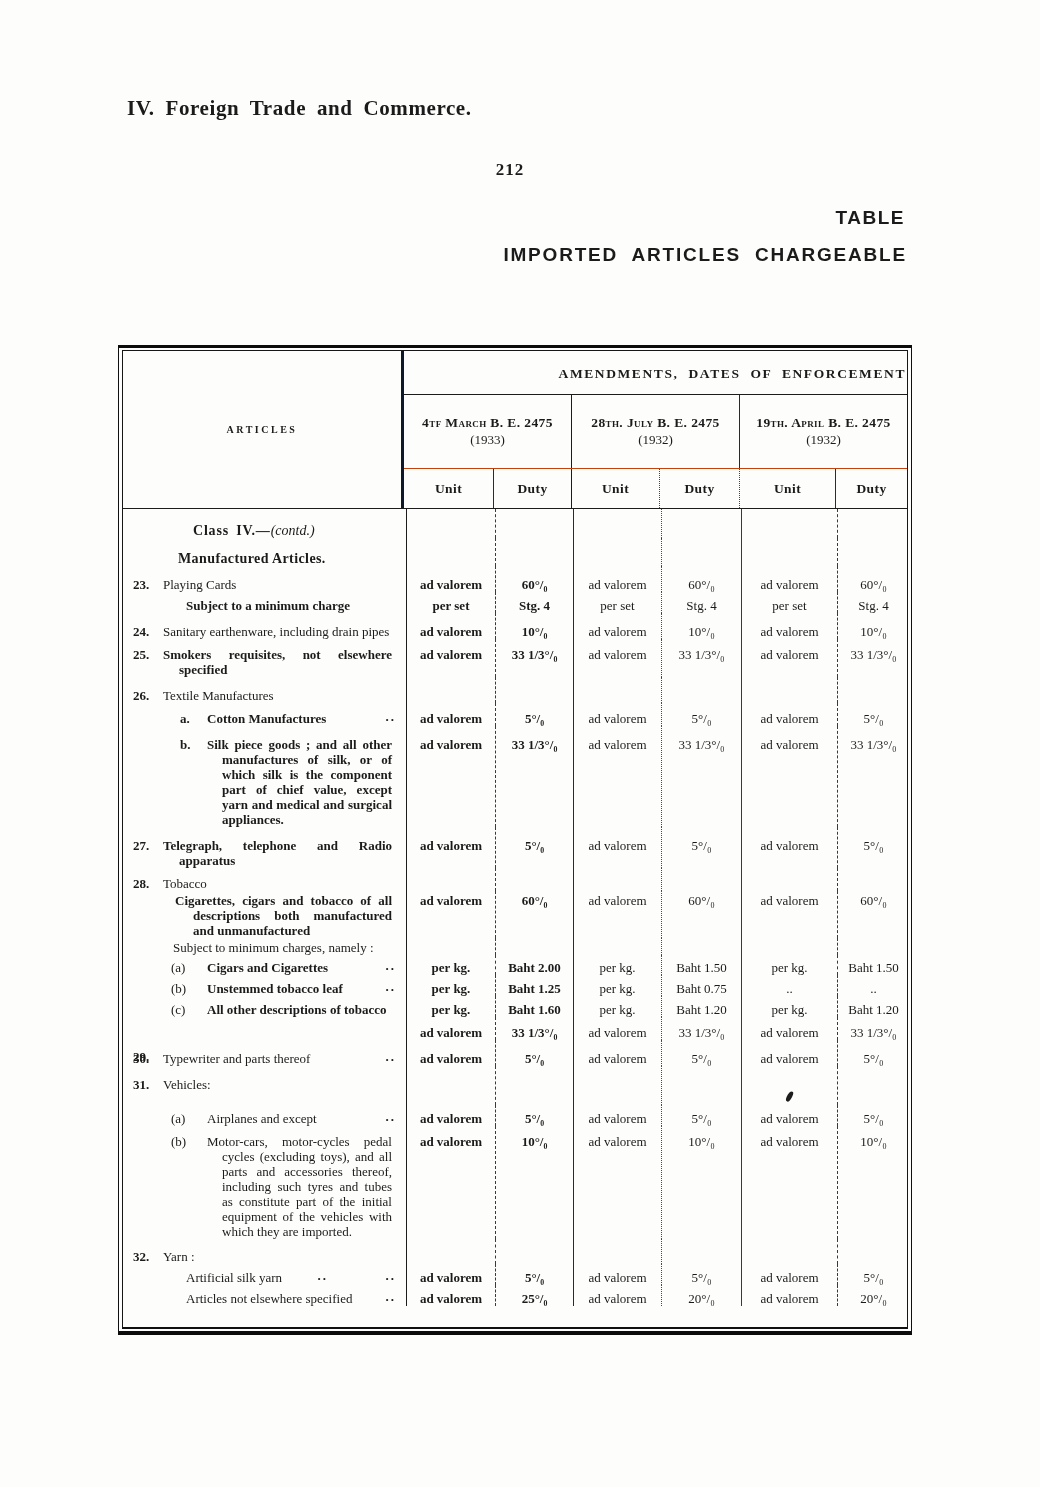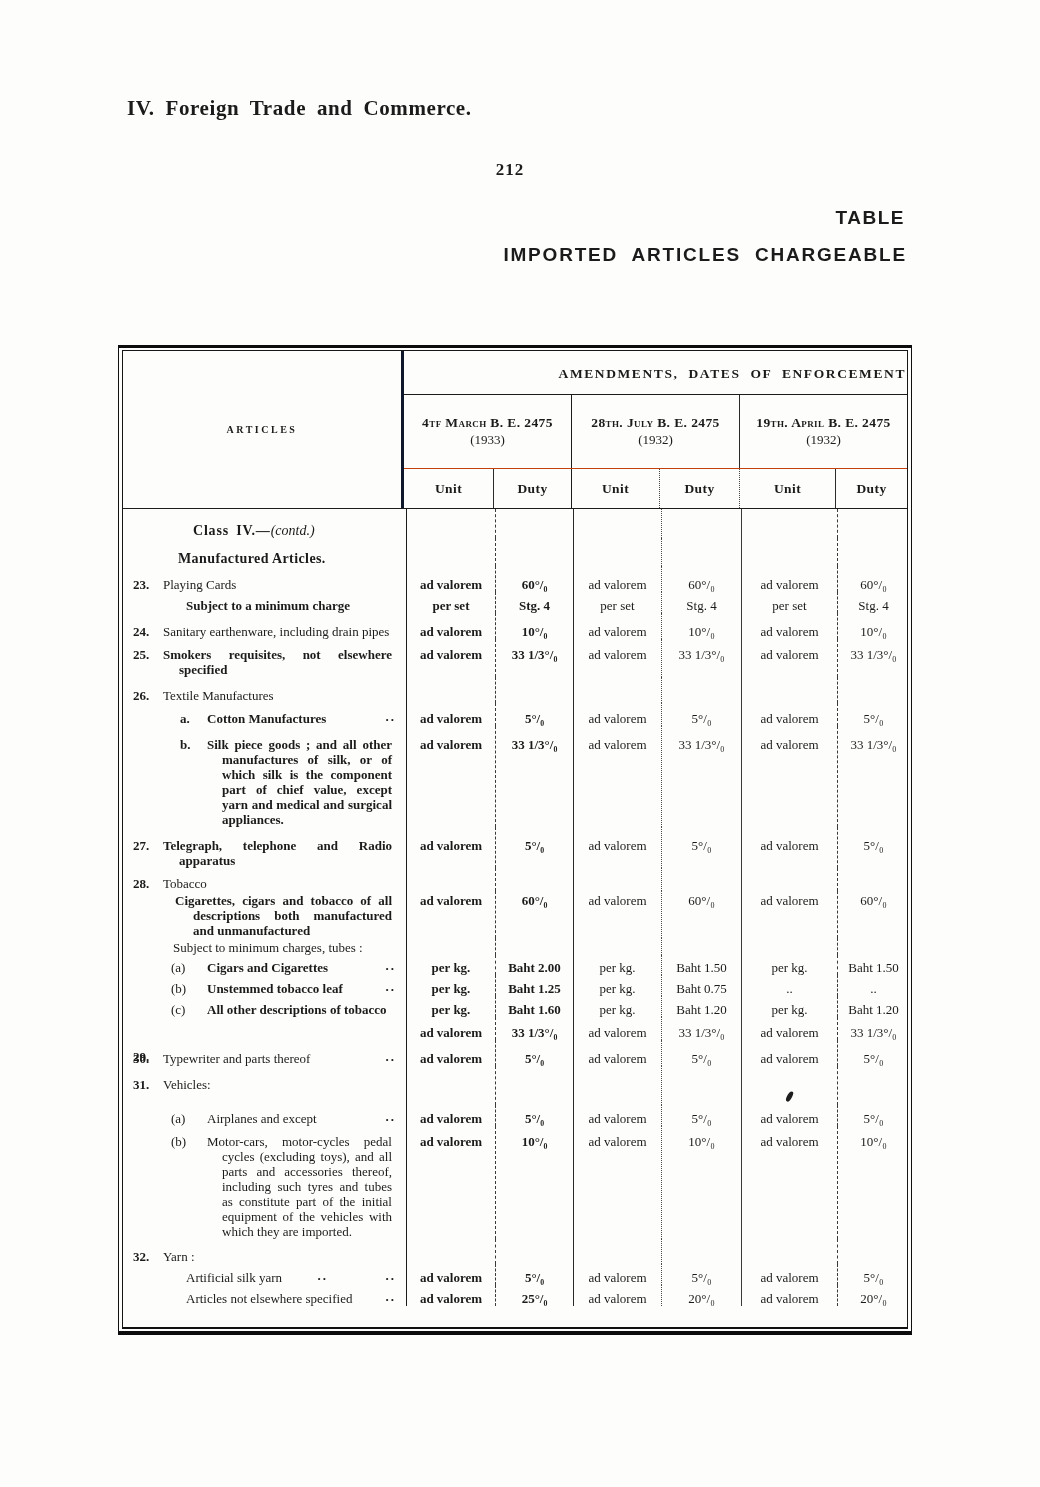--- a/index.html
+++ b/index.html
@@ -298,21 +298,21 @@
           </div>
           <div class="bc val c1 g1" style="padding-top: 2px;">ad valorem</div>
           <div class="bc val c2 g1" style="padding-top: 2px;">60°/₀</div>
           <div class="bc val c3" style="padding-top: 2px;">ad valorem</div>
           <div class="bc val c4" style="padding-top: 2px;">60°/₀</div>
           <div class="bc val c5" style="padding-top: 2px;">ad valorem</div>
           <div class="bc val c6" style="padding-top: 2px;">60°/₀</div>
         </div>
         <div class="brow">
           <div class="bc c0" style="padding-top: 2px;">
-            <div class="lbl tight">Subject to minimum charges, tubes :</div>
+            <div class="lbl tight">Subject to minimum charges, namely :</div>
           </div>
           <div class="bc val c1 g1" style="padding-top: 2px;"></div>
           <div class="bc val c2 g1" style="padding-top: 2px;"></div>
           <div class="bc val c3" style="padding-top: 2px;"></div>
           <div class="bc val c4" style="padding-top: 2px;"></div>
           <div class="bc val c5" style="padding-top: 2px;"></div>
           <div class="bc val c6" style="padding-top: 2px;"></div>
         </div>
         <div class="brow">
           <div class="bc c0" style="padding-top: 5px;">

